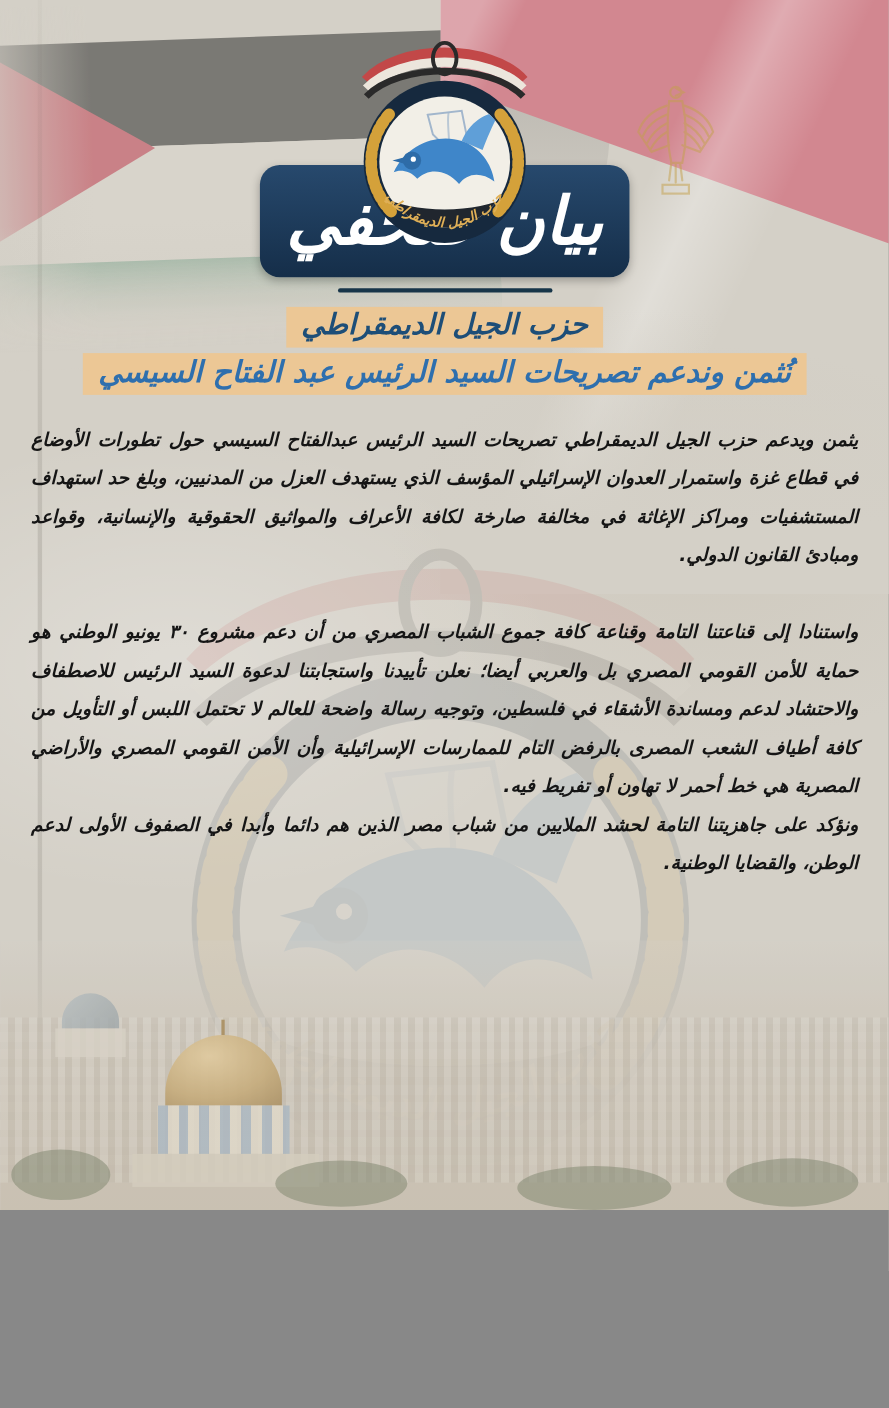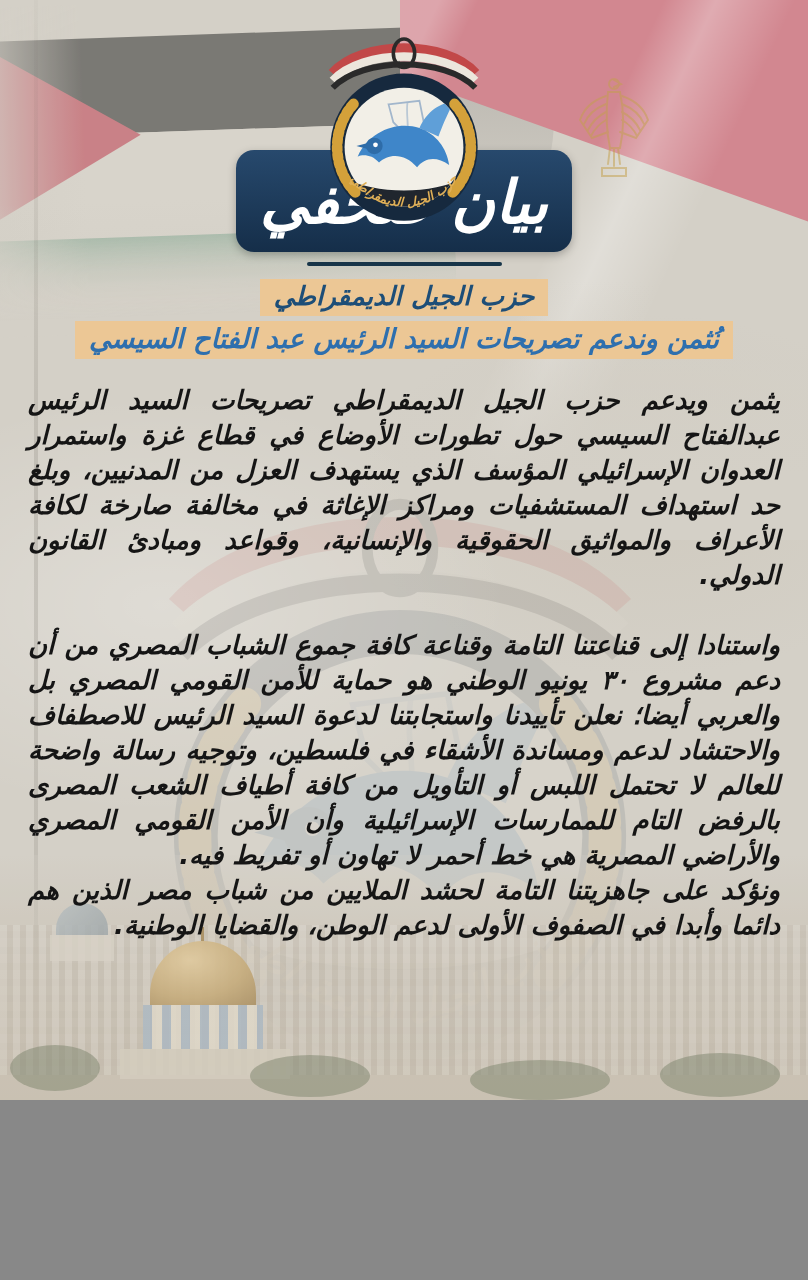--- a/index.html
+++ b/index.html
@@ -48,21 +48,21 @@
     text-align:center;}
   .banner span{color:#fff; font-size:60px; font-weight:bold; line-height:104px; letter-spacing:1px;}
   .divider{width:195px; height:4px; margin:10px auto 0; border-radius:2px; background:#173549;}
   .h1,.h2{text-align:center;}
   .h1{margin-top:13px;}
   .h2{margin-top:5px;text-align:center;}
   .hl{display:inline-block; background:#ecc795; padding:2px 14px 5px; font-weight:bold;}
   .h1 .hl{color:#1d4e78; font-size:26px;}
   .h2 .hl{color:#2e6fae; font-size:27px;}
   .body{margin-top:24px; direction:rtl;}
-  .body p{margin:0 0 35px; color:#151515; font-weight:bold; font-size:26px; line-height:35px;
+  .body p{margin:0 0 35px; color:#151515; font-weight:bold; font-size:17px; line-height:35px;
     text-align:justify; text-align-last:right;}
   .body p.tight{margin-bottom:0;}
   
   .jerusalem{position:absolute; left:0; bottom:0; width:808px; height:245px; z-index:1;}
   .haze{position:absolute; inset:0;
     background:linear-gradient(to bottom, rgba(201,192,177,0), rgba(201,192,177,.8) 45%, #c6bcab 100%);}
   .mottle{position:absolute; left:0; top:70px; width:100%; height:150px; opacity:.18;
     background:
       repeating-linear-gradient(90deg, rgba(255,255,255,.7) 0 7px, rgba(150,140,125,.7) 7px 13px),
       repeating-linear-gradient(0deg, rgba(255,255,255,.4) 0 9px, rgba(150,140,125,.4) 9px 16px);}

